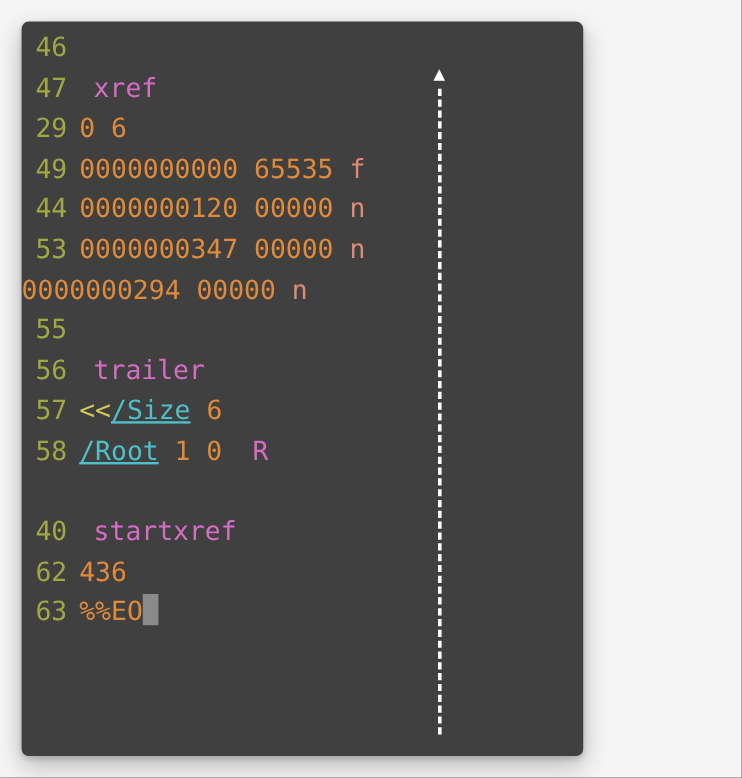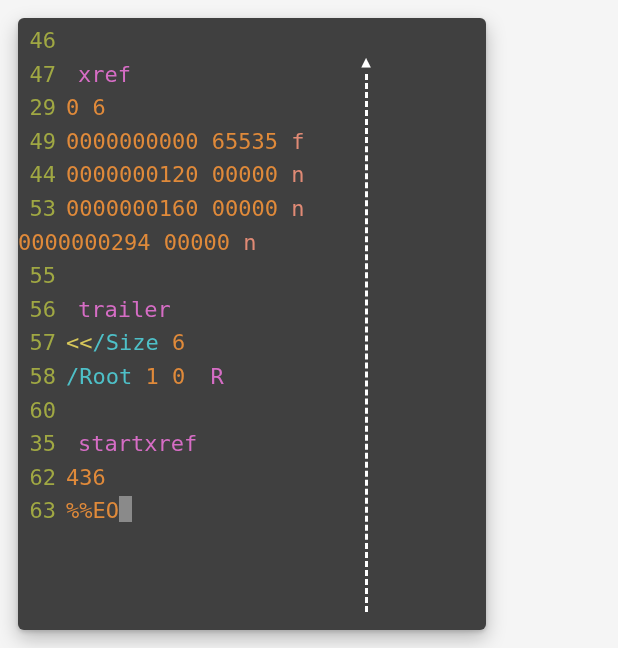--- a/index.html
+++ b/index.html
@@ -32,21 +32,21 @@
       color: #a0a843;
       flex-shrink: 0;
     }
     .code {
       flex: 1;
     }
     .kw-purple { color: #d66dc5; margin-left: 12px; }
     .num-orange { color: #e08a3a; margin-top: 20px; }
     .flag-salmon { color: #e08a75; }
     .sym-yellow { color: #d8c85a; }
-    .name-cyan { color: #4ec0c8; }
+    .name-cyan { color: #4ec0c8; text-decoration: underline; }
     .cursor-block {
       display: inline-block;
       background: #8a8a8a;
       width: 13px;
       height: 26px;
       vertical-align: -4px;
     }
     .arrow-overlay {
       position: absolute;
       right: 110px;
@@ -72,28 +72,28 @@
 </head>
 <body>
 
 <div class="editor-frame">
   <div id="code-lines">
       <div class="line"><span class="gutter">46</span><span class="code"></span></div>
       <div class="line"><span class="gutter">47</span><span class="code"><span class="kw-purple">xref</span></span></div>
       <div class="line"><span class="gutter">29</span><span class="code"><span class="num-orange">0 6</span></span></div>
       <div class="line"><span class="gutter">49</span><span class="code"><span class="num-orange">0000000000 65535</span><span> </span><span class="flag-salmon">f</span></span></div>
       <div class="line"><span class="gutter">44</span><span class="code"><span class="num-orange">0000000120 00000</span><span> </span><span class="flag-salmon">n</span></span></div>
-      <div class="line"><span class="gutter">53</span><span class="code"><span class="num-orange">0000000160 00000</span><span> </span><span class="flag-salmon">n</span></span></div>
+      <div class="line"><span class="gutter">53</span><span class="code"><span class="num-orange">0000000347 00000</span><span> </span><span class="flag-salmon">n</span></span></div>
       <div class="line"><span class="code"><span class="num-orange">0000000294 00000</span><span> </span><span class="flag-salmon">n</span></span></div>
       <div class="line"><span class="gutter">55</span><span class="code"></span></div>
       <div class="line"><span class="gutter">56</span><span class="code"><span class="kw-purple">trailer</span></span></div>
       <div class="line"><span class="gutter">57</span><span class="code"><span class="sym-yellow">&lt;&lt;</span><span class="name-cyan">/Size</span><span> </span><span class="num-orange">6</span></span></div>
       <div class="line"><span class="gutter">58</span><span class="code"><span class="name-cyan">/Root</span><span> </span><span class="num-orange">1 0</span><span> </span><span class="kw-purple">R</span></span></div>
-      <div class="line"><span class="gutter">60</span><span class="code"></span></div>
-      <div class="line"><span class="gutter">35</span><span class="code"><span class="kw-purple">startxref</span></span></div>
+      <div class="line"><span class="code"></span></div>
+      <div class="line"><span class="gutter">40</span><span class="code"><span class="kw-purple">startxref</span></span></div>
       <div class="line"><span class="gutter">62</span><span class="code"><span class="num-orange">436</span></span></div>
       <div class="line"><span class="gutter">63</span><span class="code"><span class="num-orange">%%EO</span><span class="cursor-block"></span></span></div>
     </div>
   <div class="arrow-overlay">
     <div class="arrow-head">▲</div>
     <div class="arrow-shaft"></div>
   </div>
 </div>
 
 </body></html>

